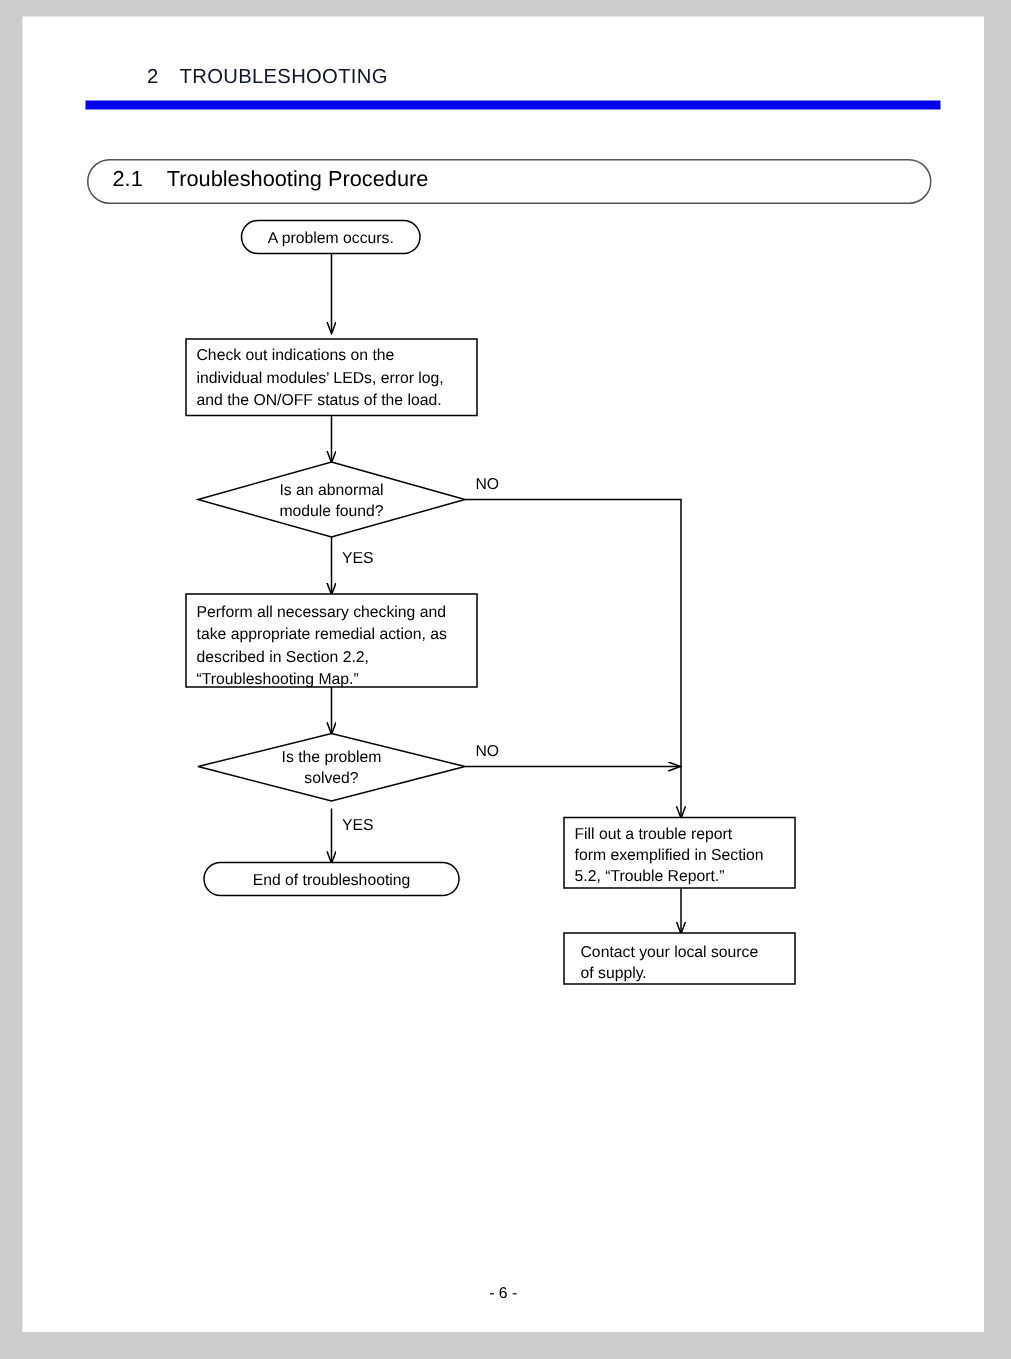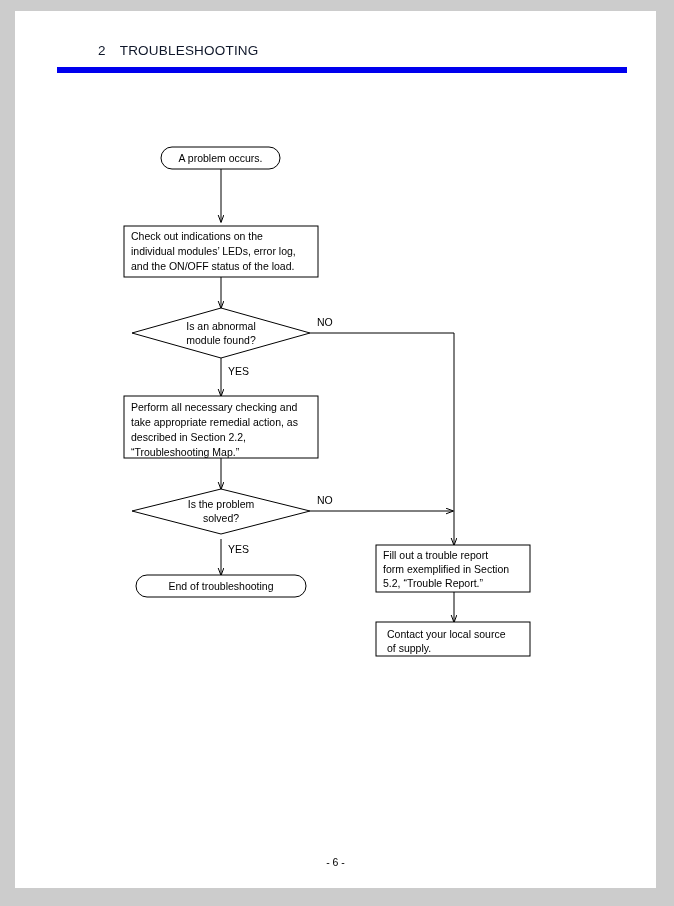--- a/index.html
+++ b/index.html
@@ -105,20 +105,25 @@
 
 <div id="screen">
   <div id="page">
 
     <div id="chapter-header">
       <span class="num">2</span><span>TROUBLESHOOTING</span>
     </div>
 
     <div id="header-rule"></div>
 
+    <div id="section-pill">
+      <div class="txt">
+        <span class="num">2.1</span><span>Troubleshooting Procedure</span>
+      </div>
+    </div>
 
     <svg id="flow" viewBox="0 0 641 877">
       <defs>
         <marker id="ah" markerWidth="9" markerHeight="9" refX="7.5" refY="3" orient="auto" markerUnits="userSpaceOnUse">
           <path d="M0,0 L8,3 L0,6" fill="none" stroke="#000" stroke-width="1"></path>
         </marker>
       </defs>
 
       <line class="conn" x1="206" y1="158" x2="206" y2="211" marker-end="url(#ah)"></line>
       <line class="conn" x1="206" y1="266" x2="206" y2="297" marker-end="url(#ah)"></line>

